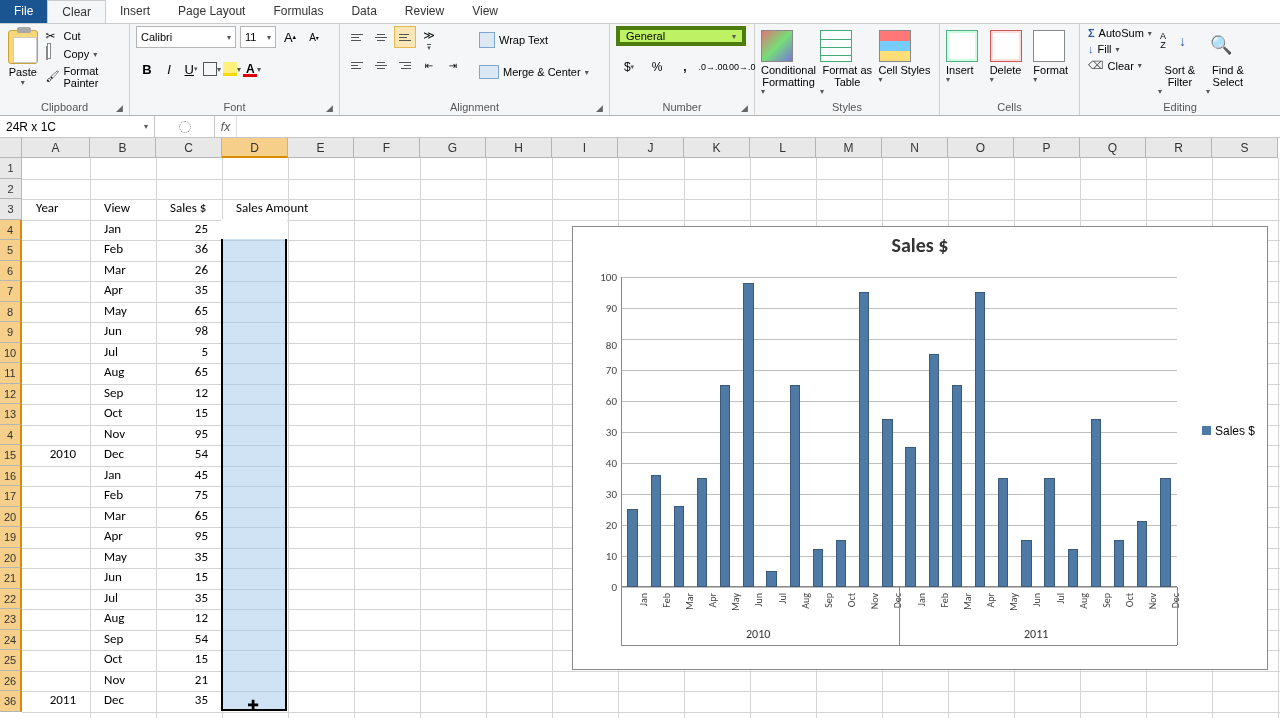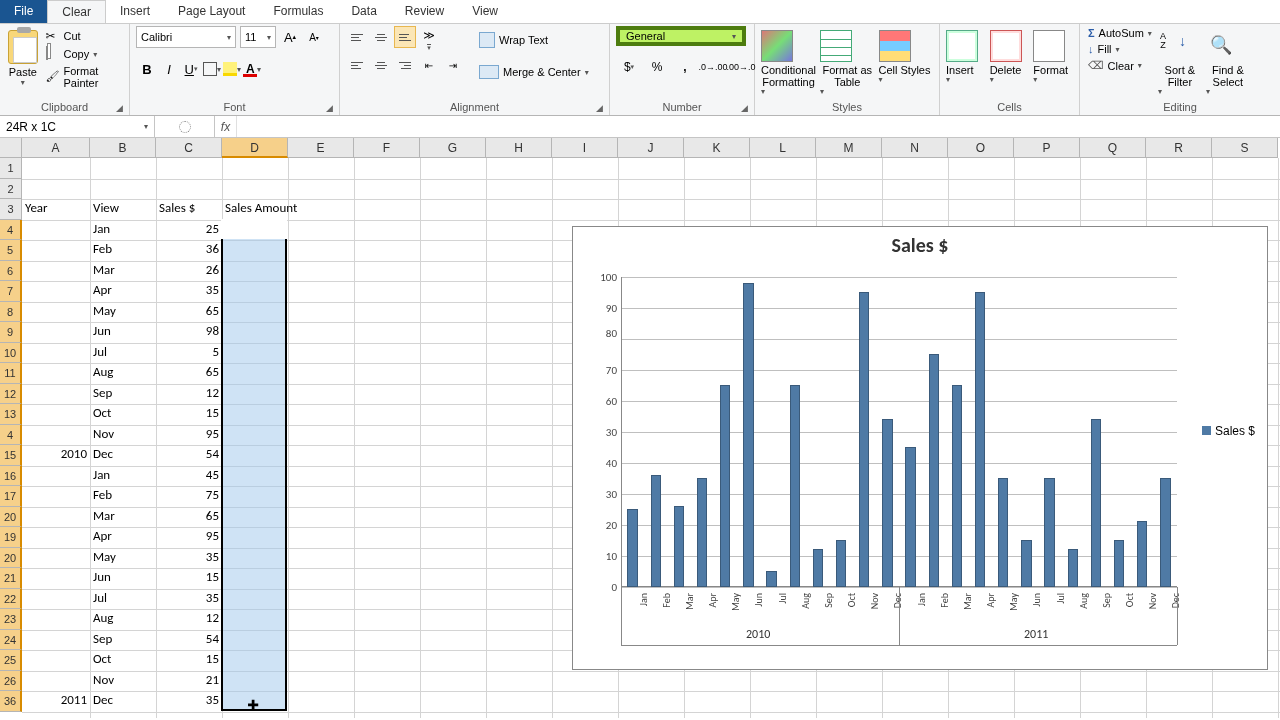--- a/index.html
+++ b/index.html
@@ -95,21 +95,21 @@
   .col-h { background: #e8e8e8; border-right: 1px solid #b5b5b5; border-bottom: 1px solid #b5b5b5; text-align: center; font-size: 12px; line-height: 20px; color: #333; }
   .col-h.sel { background: #f6d08a; border-bottom: 2px solid #d88b00; }
 
   .row-headers { position: absolute; top: 20px; left: 0; width: 22px; z-index: 2; }
   .row-h { height: 20.5px; background: #e8e8e8; border-right: 1px solid #b5b5b5; border-bottom: 1px solid #b5b5b5; text-align: center; font-size: 11px; line-height: 20px; color: #333; }
   .row-h.sel { background: #f6d08a; border-right: 2px solid #d88b00; }
 
   .cells { position: absolute; top: 20px; left: 22px; right: 0; bottom: 0; }
   .gridline-v { position: absolute; top: 0; bottom: 0; width: 1px; background: #d4d4d4; }
   .gridline-h { position: absolute; left: 0; right: 0; height: 1px; background: #d4d4d4; }
-  .cell { position: absolute; height: 20.5px; font-size: 13px; padding: 1px 3px; font-family: Calibri, sans-serif; white-space: nowrap; overflow: visible; }
+  .cell { position: absolute; height: 20.5px; font-size: 13px; padding: 1px 14px; font-family: Calibri, sans-serif; white-space: nowrap; overflow: visible; }
   .cell.r { text-align: right; }
 
   .selection { position: absolute; background: rgba(160, 200, 235, 0.5); border: 2px solid #000; z-index: 1; }
   .drag-cursor { position: absolute; width: 14px; height: 14px; z-index: 4; display: flex; align-items: center; justify-content: center; font-size: 14px; color: #000; pointer-events: none; }
   .drag-cursor::before { content: '✚'; }
 
   
   .chart { position: absolute; background: #fff; border: 1px solid #888; z-index: 5; }
   .chart-title { text-align: center; font-size: 20px; font-weight: bold; font-family: Calibri, sans-serif; padding-top: 6px; color: #333; }
   .plot-area { position: absolute; }
@@ -540,21 +540,21 @@
           <div class="y-tick" style="top: 217px;">30</div>
           <div class="h-grid" style="top: 186px;"></div>
           <div class="y-tick" style="top: 186px;">40</div>
           <div class="h-grid" style="top: 155px;"></div>
           <div class="y-tick" style="top: 155px;">30</div>
           <div class="h-grid" style="top: 124px;"></div>
           <div class="y-tick" style="top: 124px;">60</div>
           <div class="h-grid" style="top: 93px;"></div>
           <div class="y-tick" style="top: 93px;">70</div>
           <div class="h-grid" style="top: 62px;"></div>
-          <div class="y-tick" style="top: 56px; margin-left: 33px;">80</div>
+          <div class="y-tick" style="top: 68px; margin-left: 33px;">80</div>
           <div class="h-grid" style="top: 31px;"></div>
           <div class="y-tick" style="top: 31px;">90</div>
           <div class="h-grid" style="top: 0px;"></div>
           <div class="y-tick" style="top: 0px;">100</div>
           <div class="y-axis-line"></div>
           <div class="x-axis-line"></div>
           <div class="bar" style="left: 6.37083px; width: 10.425px; height: 77.5px;"></div>
           <div class="x-label" style="left: 15.5833px; top: 316px;">Jan</div>
           <div class="bar" style="left: 29.5375px; width: 10.425px; height: 111.6px;"></div>
           <div class="x-label" style="left: 38.75px; top: 316px;">Feb</div>

